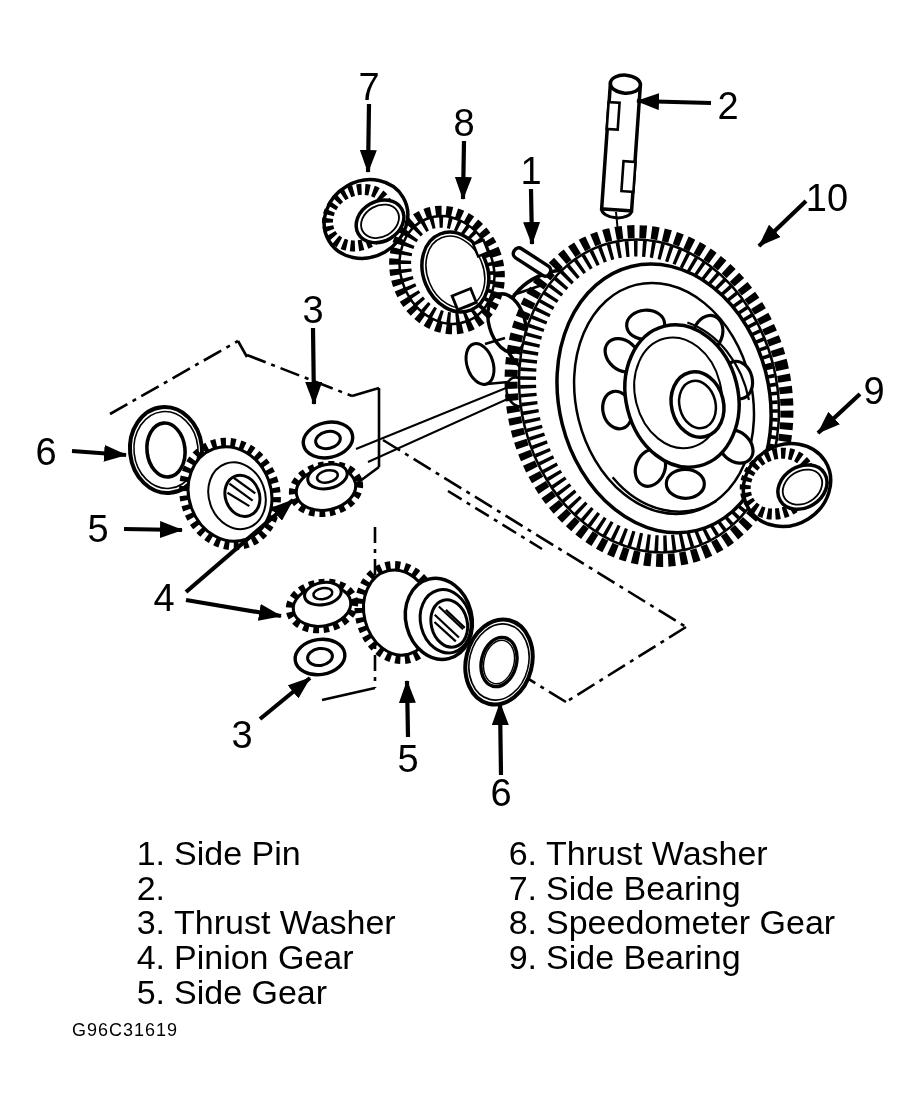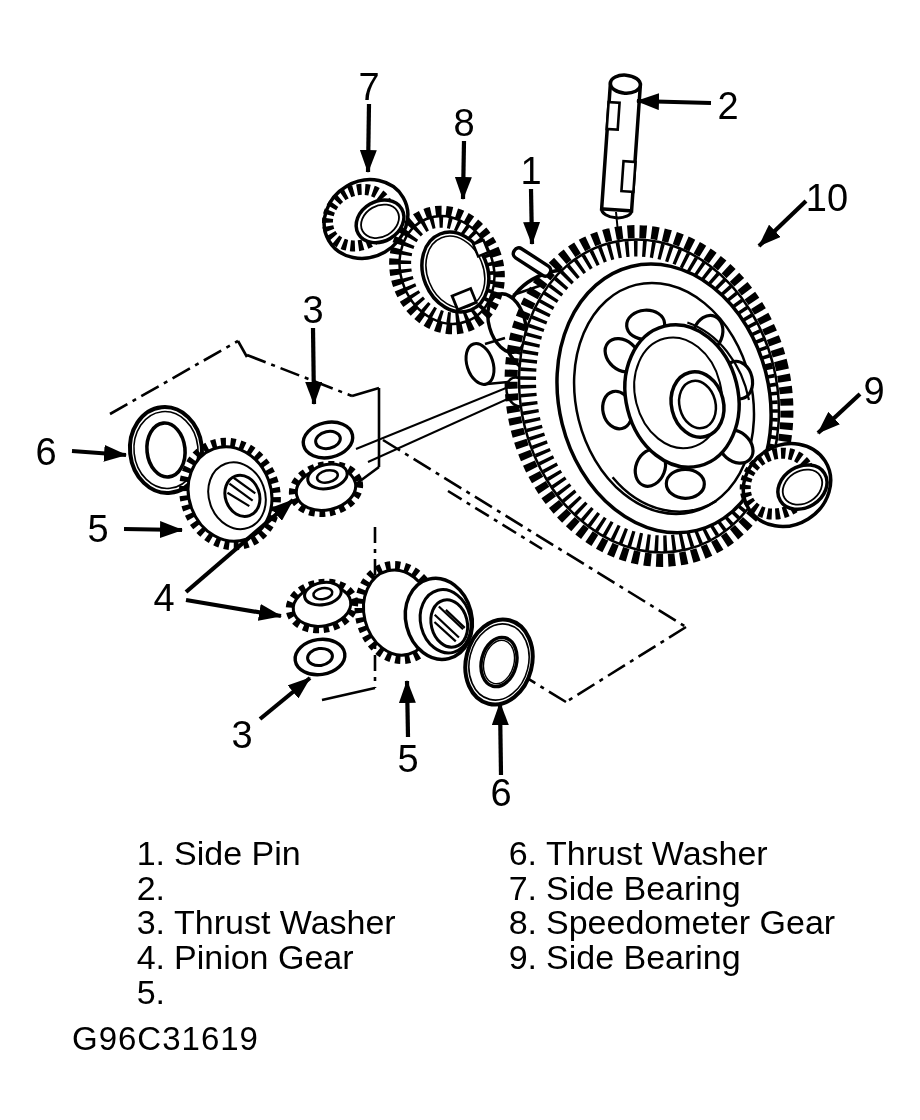--- a/index.html
+++ b/index.html
@@ -9,21 +9,21 @@
   .callout-num{font-family:"Liberation Sans", sans-serif;font-size:38px;fill:#000;}
   #legend{position:absolute;left:0;top:836px;width:920px;font-size:34px;line-height:34.7px;}
   .col{position:absolute;top:0;}
   .col-left{left:135px;}
   .col-right{left:493px;}
   .lrow{display:flex;white-space:nowrap;}
   .lnum{display:inline-block;text-align:right;}
   .col-left .lnum{width:30px;}
   .col-right .lnum{width:44px;}
   .llabel{margin-left:9px;}
-  #figcode{position:absolute;left:72px;top:1020px;font-size:33px;letter-spacing:1px;}
+  #figcode{position:absolute;left:72px;top:1020px;font-size:18px;letter-spacing:1px;}
 </style>
 </head>
 <body>
 
 <div id="stage">
 
 <svg width="920" height="840" viewBox="0 0 920 840">
   <defs>
     <marker id="ah" markerUnits="userSpaceOnUse" markerWidth="24" markerHeight="17" refX="22" refY="8.5" orient="auto">
       <path d="M0,0 L23,8.5 L0,17 Z" fill="#000"></path>
@@ -227,20 +227,21 @@
     <div class="lrow">
           <span class="lnum">3.</span>
           <span class="llabel">Thrust Washer</span>
         </div>
     <div class="lrow">
           <span class="lnum">4.</span>
           <span class="llabel">Pinion Gear</span>
         </div>
     <div class="lrow">
           <span class="lnum">5.</span>
+          <span class="llabel">Side Gear</span>
         </div>
   </div>
   <div class="col col-right">
     <div class="lrow">
           <span class="lnum">6.</span>
           <span class="llabel">Thrust Washer</span>
         </div>
     <div class="lrow">
           <span class="lnum">7.</span>
           <span class="llabel">Side Bearing</span>

